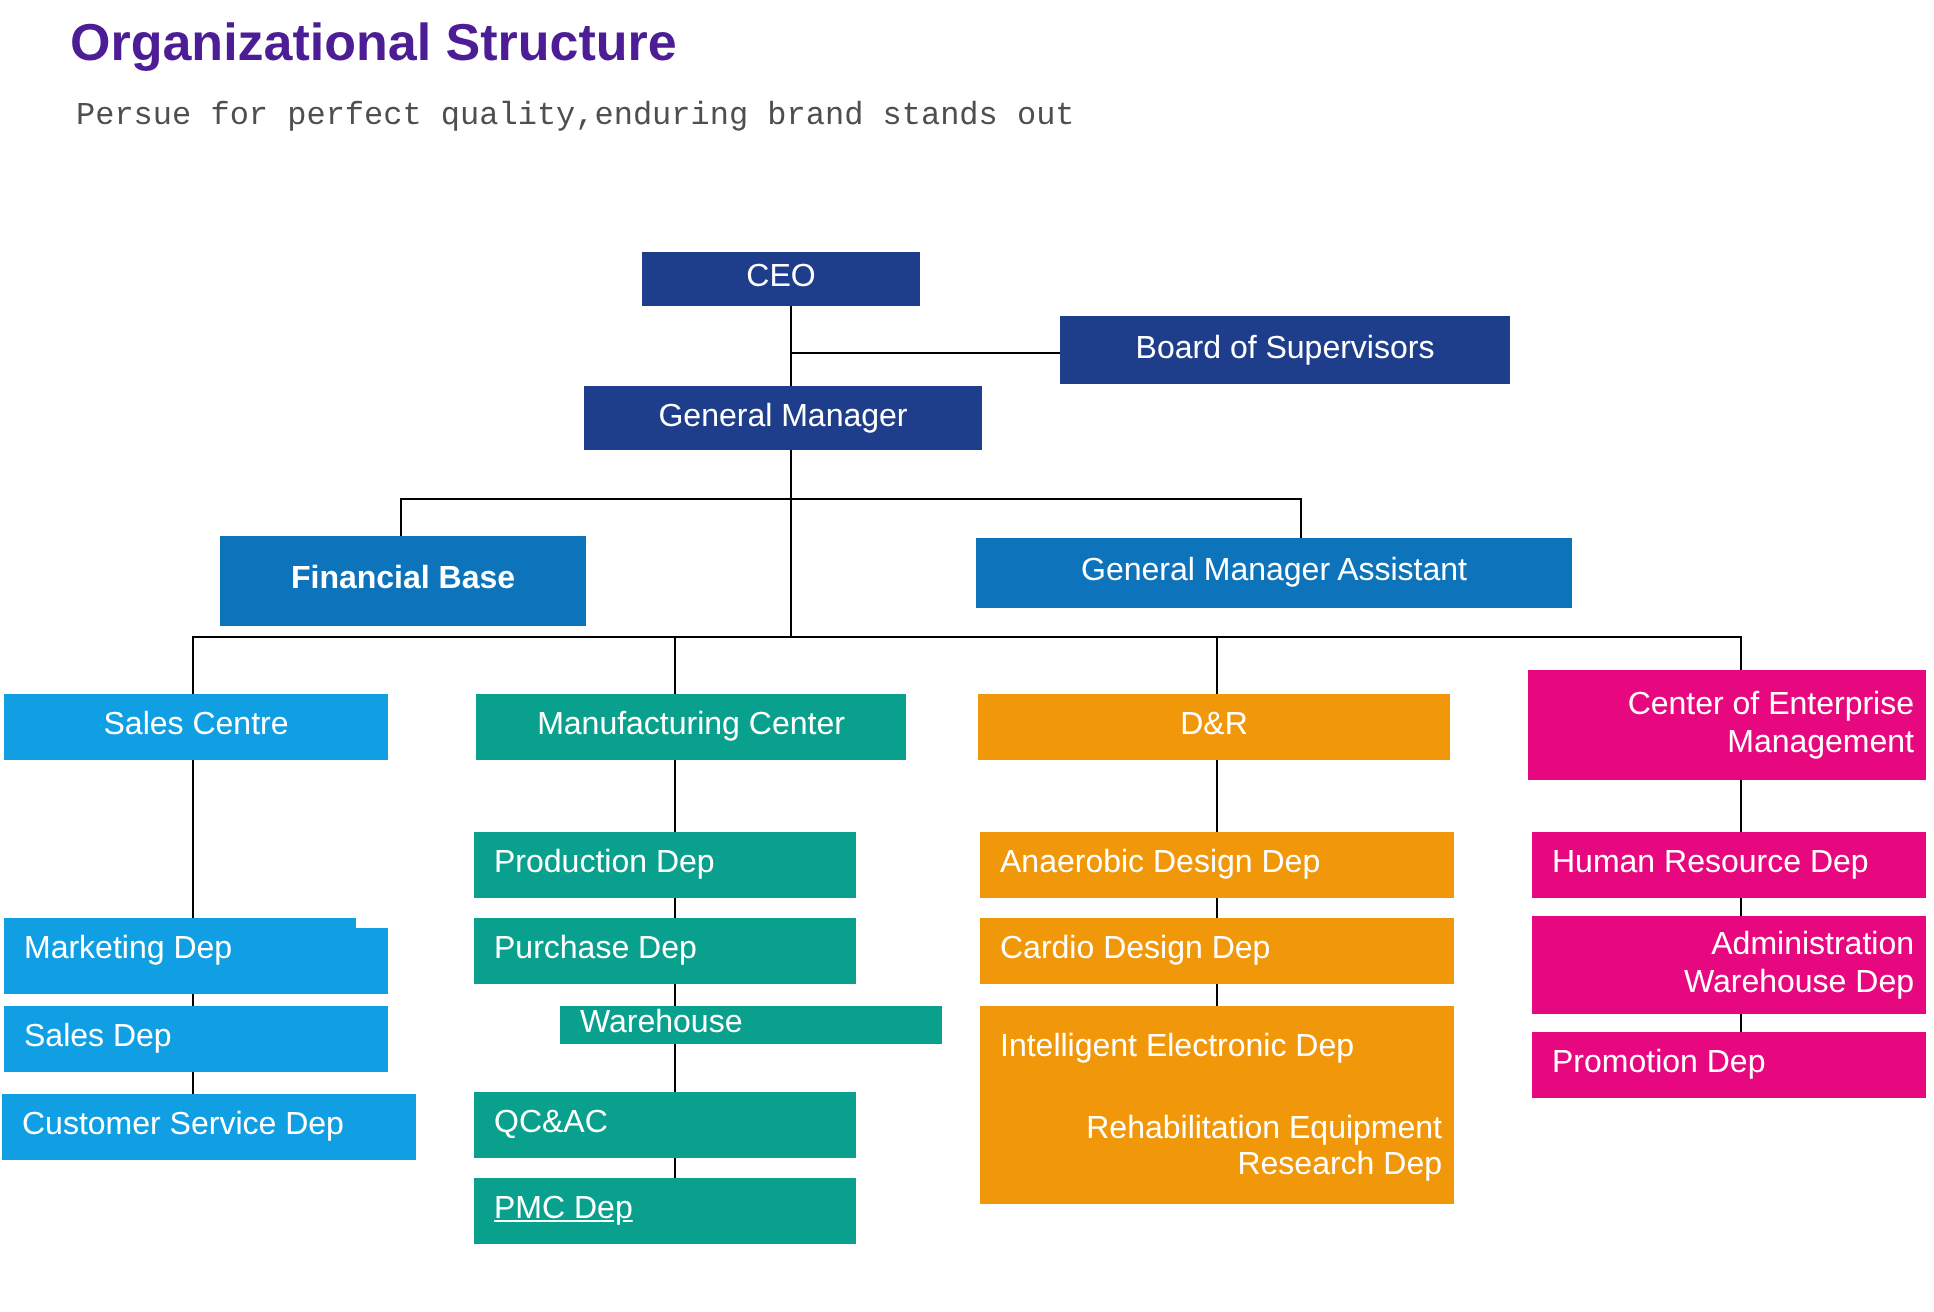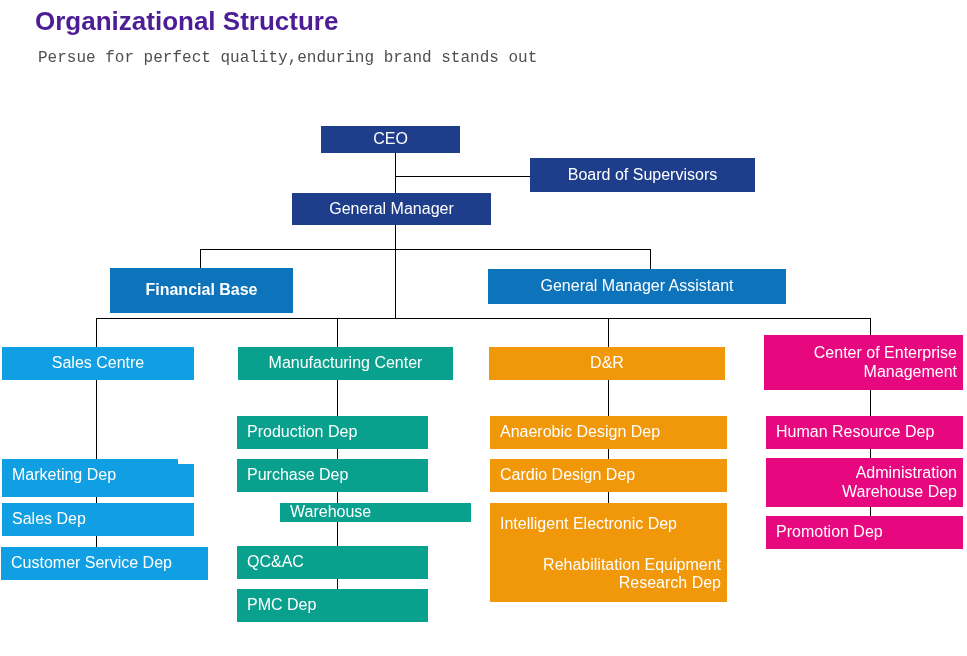--- a/index.html
+++ b/index.html
@@ -67,21 +67,21 @@
 
   <div class="b lblue l nw" style="left:2px;top:416px;width:192px;height:33px;margin-top:48px;">E-commerce Dep</div>
   <div class="b lblue l nw" style="left:2px;top:459px;width:176px;height:33px;">Marketing Dep</div>
   <div class="b lblue l nw" style="left:2px;top:503px;width:192px;height:33px;">Sales Dep</div>
   <div class="b lblue l nw" style="left:1px;top:547px;width:207px;height:33px;">Customer Service Dep</div>
 
   <div class="b teal l nw" style="left:237px;top:416px;width:191px;height:33px;">Production Dep</div>
   <div class="b teal l nw" style="left:237px;top:459px;width:191px;height:33px;">Purchase Dep</div>
   <div class="b teal l nw" style="left:237px;top:503px;width:191px;height:19px;margin-left:43px;">Warehouse</div>
   <div class="b teal l nw" style="left:237px;top:546px;width:191px;height:33px;">QC&amp;AC</div>
-  <div class="b teal l nw" style="left:237px;top:589px;width:191px;height:33px;">PMC Dep</div>
+  <div class="b teal l nw" style="left:237px;top:589px;width:191px;height:33px;text-decoration:underline;">PMC Dep</div>
 
   <div class="b orange l nw" style="left:490px;top:416px;width:237px;height:33px;">Anaerobic Design Dep</div>
   <div class="b orange l nw" style="left:490px;top:459px;width:237px;height:33px;">Cardio Design Dep</div>
   <div class="b orange l nw" style="left:490px;top:503px;width:237px;height:43px;">Intelligent Electronic Dep</div>
   <div class="b orange l" style="left:490px;top:546px;width:237px;height:56px;">Rehabilitation Equipment Research Dep</div>
 
   <div class="b magenta l nw" style="left:766px;top:416px;width:197px;height:33px;">Human Resource Dep</div>
   <div class="b magenta l" style="left:766px;top:458px;width:197px;height:49px;">Administration Warehouse Dep</div>
   <div class="b magenta l nw" style="left:766px;top:516px;width:197px;height:33px;">Promotion Dep</div>
 

